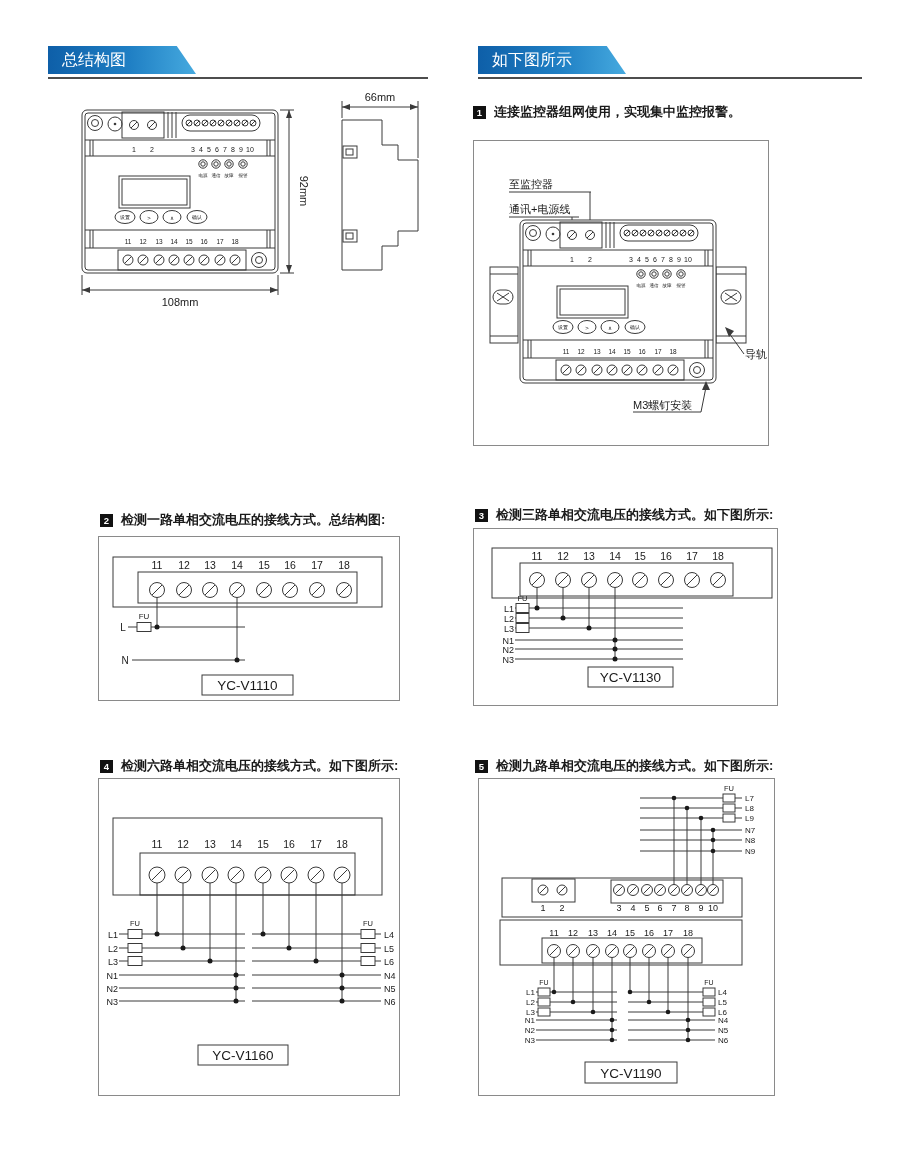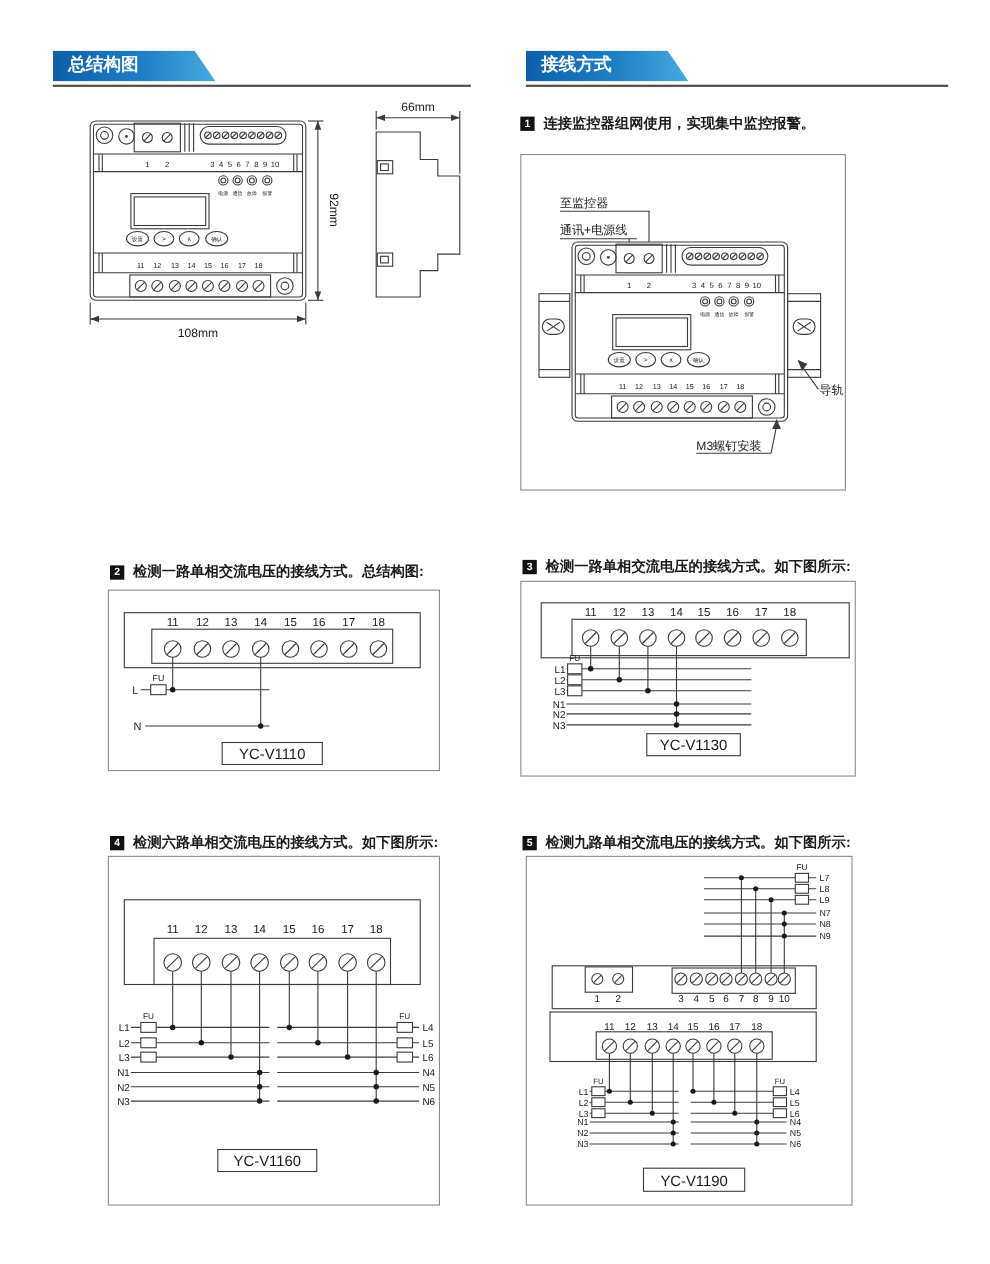--- a/index.html
+++ b/index.html
@@ -1,18 +1,18 @@
 <!DOCTYPE html>
 <html><head>
 <meta charset="utf-8">
 <style>
 *{box-sizing:border-box}
 body{margin:0;background:#fff;font-family:"Liberation Sans",sans-serif}
 #page{position:relative;width:900px;height:1149px;background:#fff;overflow:hidden}
-.banner{position:absolute;top:46px;height:28px;width:148px;color:#fff;font-weight:bold;font-size:16px;line-height:28px;padding-left:14px;clip-path:polygon(0 0,87% 0,100% 100%,0 100%);background:linear-gradient(90deg,#0e5fa8 0%,#1f7fc4 55%,#46aadf 100%)}
+.banner{position:absolute;top:46px;height:28px;width:148px;color:#fff;font-weight:normal;font-size:16px;line-height:28px;padding-left:14px;clip-path:polygon(0 0,87% 0,100% 100%,0 100%);background:linear-gradient(90deg,#0e5fa8 0%,#1f7fc4 55%,#46aadf 100%)}
 .rule{position:absolute;top:77px;height:0;border-top:2px solid #4d4d4d}
 .item-head{position:absolute;display:flex;align-items:center;gap:8px;font-size:13px;font-weight:bold;color:#1a1a1a;white-space:nowrap}
 .numbox{display:inline-flex;flex:0 0 auto;width:13px;height:13px;background:#111;color:#fff;font-size:9.5px;font-weight:bold;align-items:center;justify-content:center}
 svg{position:absolute;overflow:visible}
 svg text{font-family:"Liberation Sans",sans-serif;fill:#1a1a1a}
 .s{fill:none;stroke:#3a3a3a;stroke-width:1}
 .sw{fill:#fff;stroke:#3a3a3a;stroke-width:1}
 .box{fill:none;stroke:#8a8a8a;stroke-width:1}
 .dot{fill:#1a1a1a;stroke:none}
 .arr{fill:#3a3a3a;stroke:none}
@@ -137,21 +137,21 @@
           <use href="#scr5" x="138" y="150"></use>
           <use href="#scr5" x="153" y="150"></use>
  <circle class="s" cx="177" cy="150" r="7.5"></circle>
  <circle class="s" cx="177" cy="150" r="3.5"></circle>
 </g>
 </defs>
 </svg>
 
 <div class="banner" style="left:48px">总结构图</div>
 <div class="rule" style="left:48px;width:380px"></div>
-<div class="banner" style="left:478px">接线方式</div>
+<div class="banner" style="left:478px">如下图所示</div>
 <div class="rule" style="left:478px;width:384px"></div>
 
 <svg style="left:60px;top:88px" width="380" height="225" viewBox="0 0 380 225">
   <use href="#panel" transform="translate(22,22)"></use>
 
   <line class="s" x1="220" y1="22" x2="234" y2="22"></line>
       <line class="s" x1="220" y1="185" x2="234" y2="185"></line>
   <line class="s" x1="229" y1="22" x2="229" y2="185"></line>
   <polygon class="arr" points="229,22 226,30 232,30"></polygon>
       <polygon class="arr" points="229,185 226,177 232,177"></polygon>
@@ -250,21 +250,21 @@
   <line class="s" x1="34" y1="124" x2="147" y2="124"></line>
   <text x="27" y="128" font-size="10" text-anchor="middle">N</text>
   <circle class="dot" cx="59" cy="91" r="2.5"></circle>
       <circle class="dot" cx="139" cy="124" r="2.5"></circle>
   <rect class="sw" x="104" y="139" width="91" height="20"></rect>
   <text x="149.5" y="154" font-size="13.5" text-anchor="middle">YC-V1110</text>
 </svg>
 
 <div class="item-head" style="left:475px;top:506px">
   <span class="numbox">3</span>
-  <span>检测一路单相交流电压的接线方式。如下图所示:</span>
+  <span>检测三路单相交流电压的接线方式。如下图所示:</span>
 </div>
 <svg style="left:473px;top:528px" width="305" height="178" viewBox="0 0 305 178">
   <rect class="box" x="0.5" y="0.5" width="304" height="177"></rect>
   <rect class="s" x="19" y="20" width="280" height="50"></rect>
   <rect class="s" x="47" y="35" width="213" height="33"></rect>
   <text x="64" y="32" font-size="10.5" text-anchor="middle">11</text>
   <text x="90" y="32" font-size="10.5" text-anchor="middle">12</text>
   <text x="116" y="32" font-size="10.5" text-anchor="middle">13</text>
   <text x="142" y="32" font-size="10.5" text-anchor="middle">14</text>
   <text x="167" y="32" font-size="10.5" text-anchor="middle">15</text>

